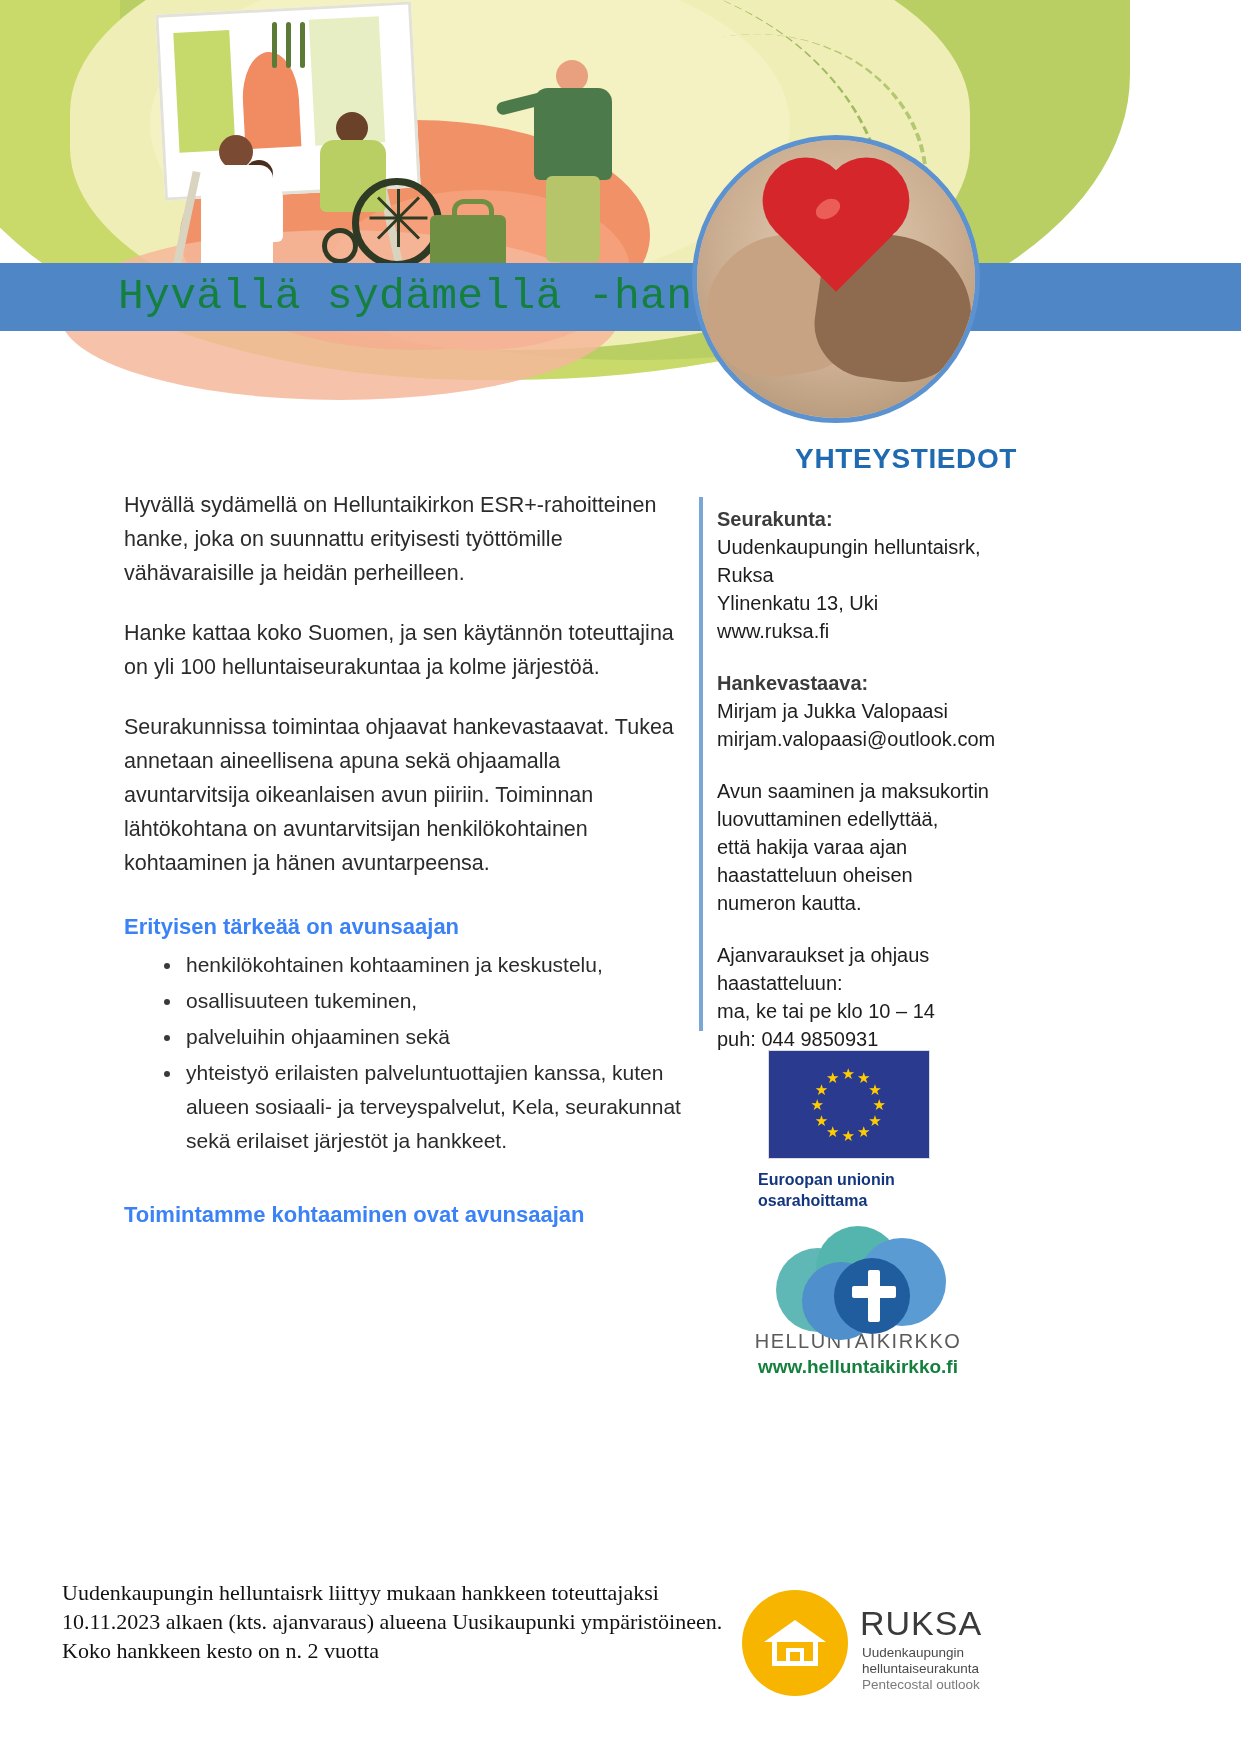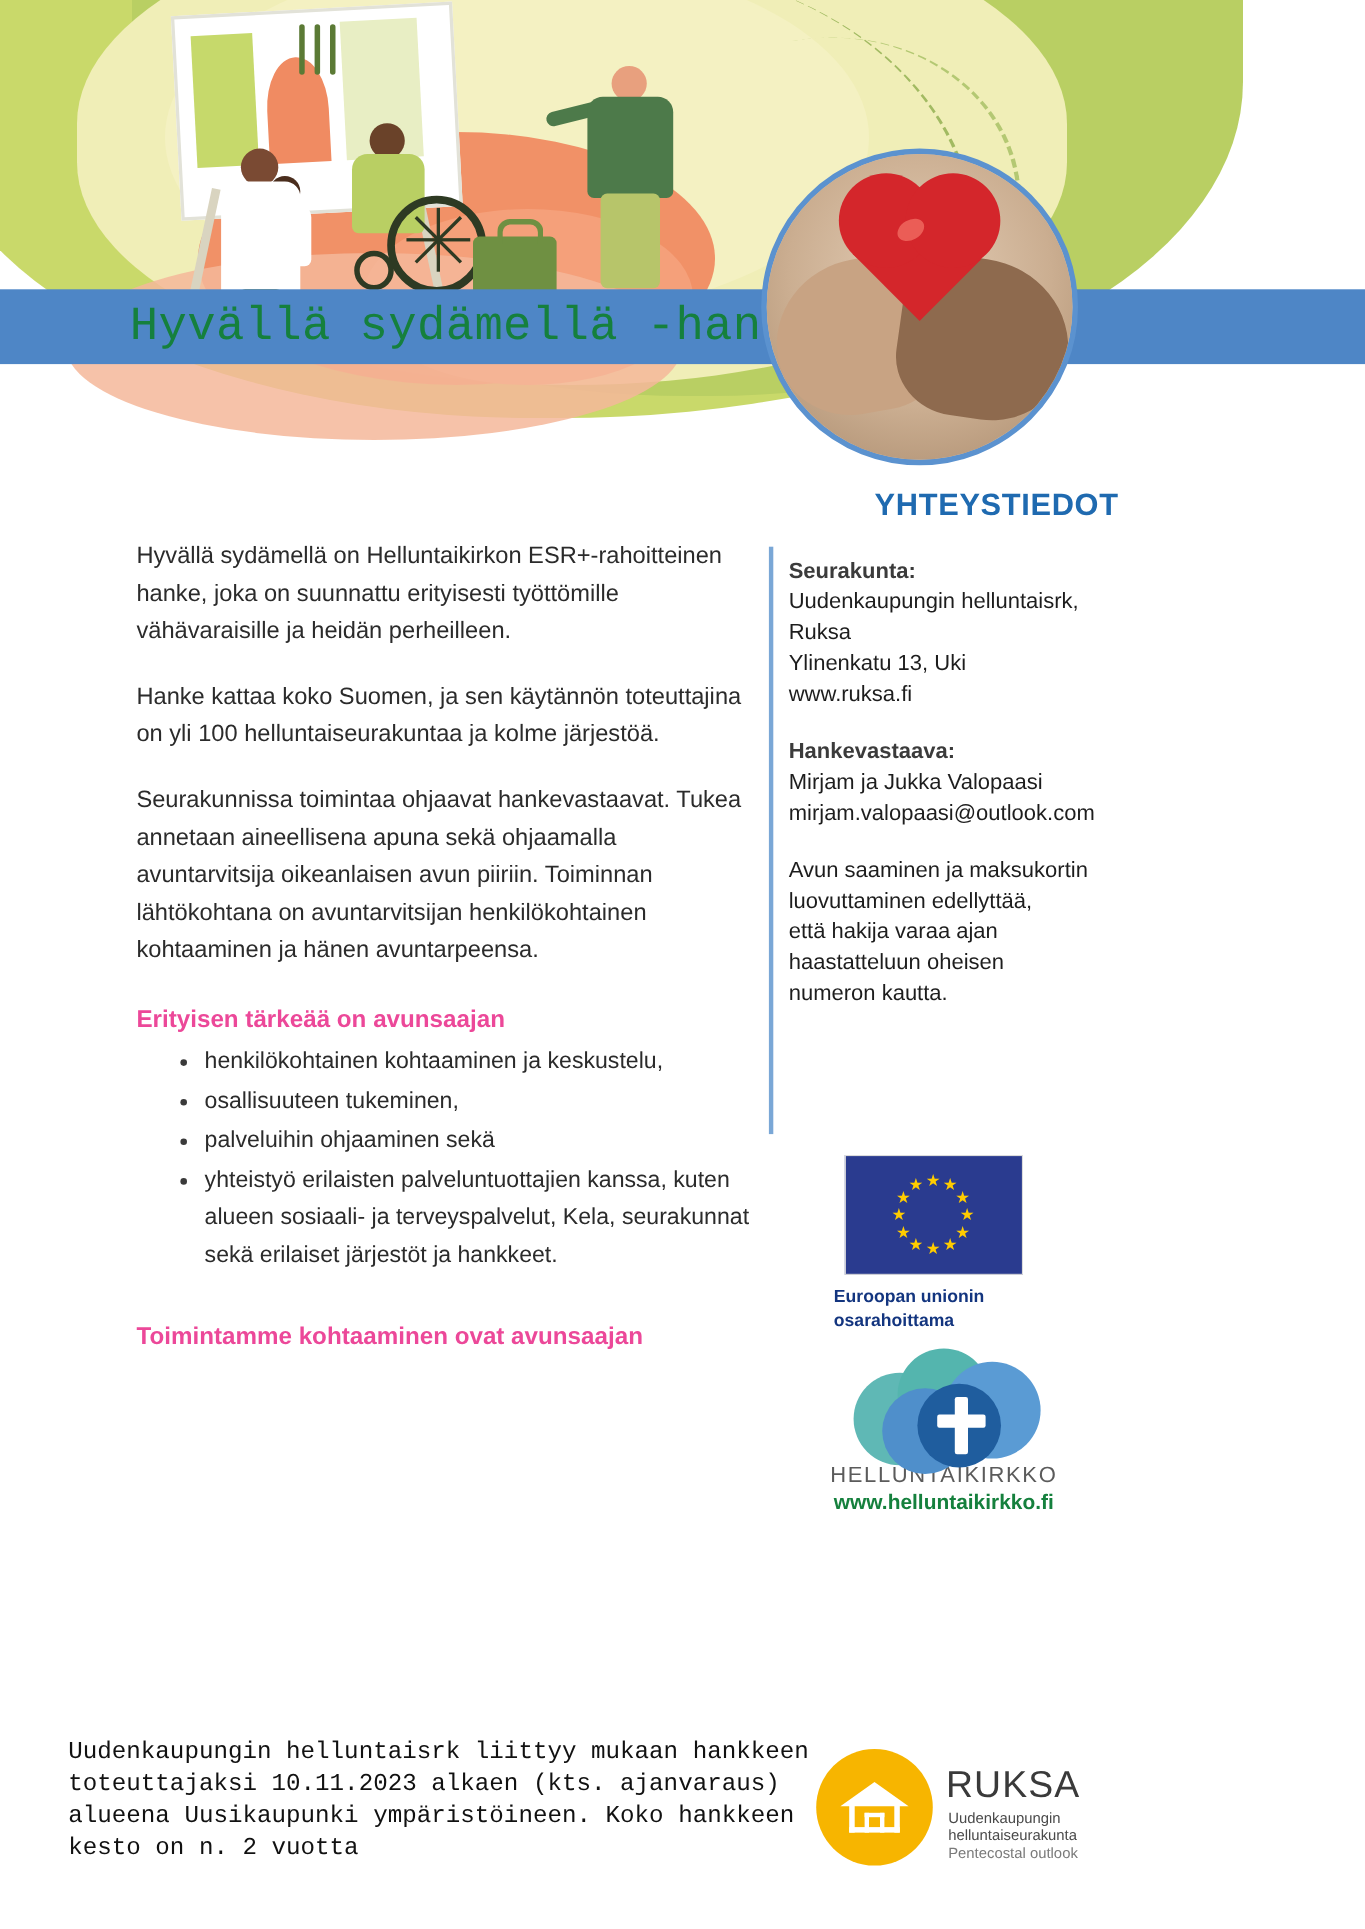--- a/index.html
+++ b/index.html
@@ -146,36 +146,36 @@
     background:#f06b62;border-radius:50%;transform:rotate(-30deg);opacity:.8;
   }
 
   
   .col-left{position:absolute;left:124px;top:488px;width:560px;}
   .para{
     font-size:21.5px;line-height:34px;color:#2b2b2b;margin:0 0 26px 0;
     font-family:"Liberation Sans", sans-serif;
   }
   .sub-h{
-    font-size:22px;font-weight:bold;color:#ec4899;margin:34px 0 8px 0;
+    font-size:22px;font-weight:bold;color:#3b82f6;margin:34px 0 8px 0;
     font-family:"Liberation Sans", sans-serif;
   }
   ul.bul{margin:0 0 0 6px;padding:0 0 0 34px;list-style:none;}
   ul.bul li{
     font-size:21px;line-height:34px;color:#2b2b2b;position:relative;
     padding-left:22px;margin:0 0 2px 0;
   }
   ul.bul li:before{
     content:"";position:absolute;left:0;top:15px;width:6px;height:6px;
     background:#3a3a3a;border-radius:50%;
   }
   .footnote{
     position:absolute;left:62px;top:1578px;width:700px;
     font-size:22px;line-height:29px;color:#111111;
-    font-family:Liberation Mono, monospace;
+    font-family:Liberation Serif, serif;
   }
 
   
   .rule{
     position:absolute;left:699px;top:497px;width:4px;height:534px;
     background:#7aa7d6;
   }
   .contact{position:absolute;left:717px;top:443px;width:300px;}
   .contact h2{
     margin:0 0 30px 0;font-size:28px;font-weight:bold;color:#1f6ab0;
@@ -343,20 +343,26 @@
     </div>
 
     <div class="c-block">
       <div class="c-line">Avun saaminen ja maksukortin</div>
       <div class="c-line">luovuttaminen edellyttää,</div>
       <div class="c-line">että hakija varaa ajan</div>
       <div class="c-line">haastatteluun oheisen</div>
       <div class="c-line">numeron kautta.</div>
     </div>
 
+    <div class="c-block">
+      <div class="c-line">Ajanvaraukset ja ohjaus</div>
+      <div class="c-line">haastatteluun:</div>
+      <div class="c-line">ma, ke tai pe klo 10 – 14</div>
+      <div class="c-line">puh: 044 9850931</div>
+    </div>
   </div>
 
   <div class="eu-wrap">
     <div class="eu-flag" id="euflag">
         <div style="position: absolute; color: rgb(255, 204, 0); font-size: 15px; line-height: 15px; left: 72.5px; top: 15px;">★</div>
         <div style="position: absolute; color: rgb(255, 204, 0); font-size: 15px; line-height: 15px; left: 88px; top: 19.1532px;">★</div>
         <div style="position: absolute; color: rgb(255, 204, 0); font-size: 15px; line-height: 15px; left: 99.3468px; top: 30.5px;">★</div>
         <div style="position: absolute; color: rgb(255, 204, 0); font-size: 15px; line-height: 15px; left: 103.5px; top: 46px;">★</div>
         <div style="position: absolute; color: rgb(255, 204, 0); font-size: 15px; line-height: 15px; left: 99.3468px; top: 61.5px;">★</div>
         <div style="position: absolute; color: rgb(255, 204, 0); font-size: 15px; line-height: 15px; left: 88px; top: 72.8468px;">★</div>

